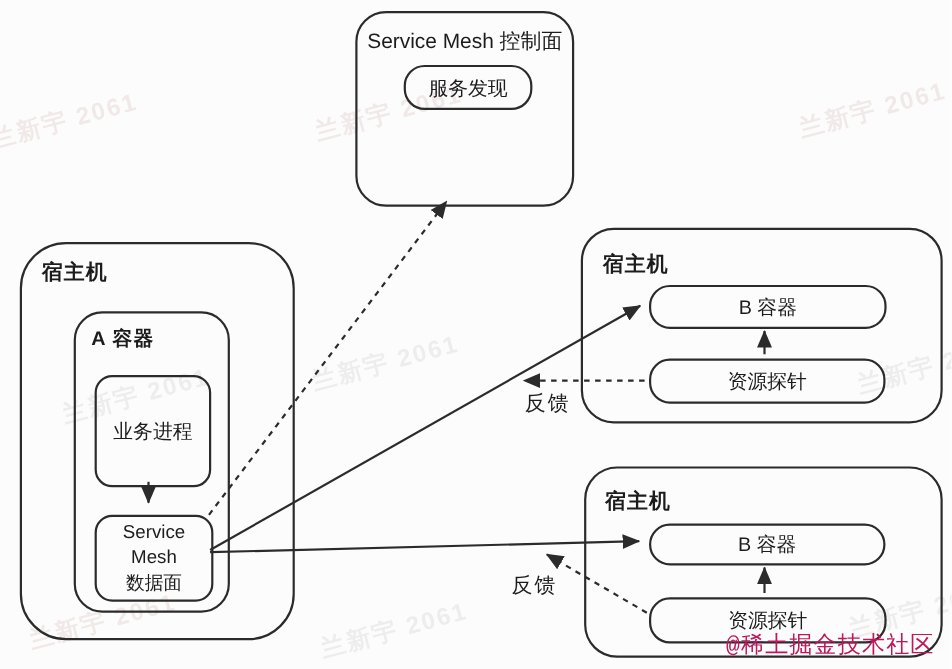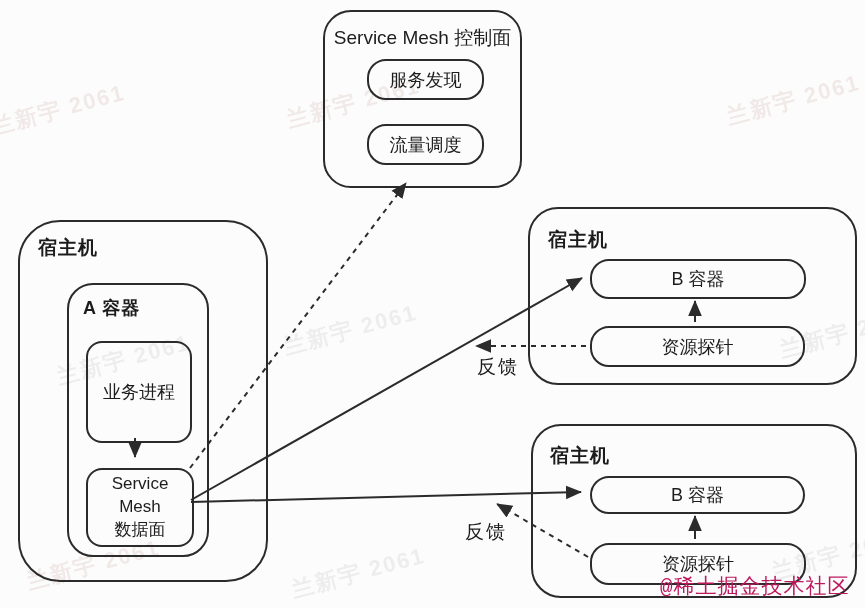--- a/index.html
+++ b/index.html
@@ -77,21 +77,20 @@
   <span class="watermark wm-gray" style="left:55px;top:345px;">兰新宇 2061</span>
   <span class="watermark wm-gray" style="left:282px;top:315px;">兰新宇 2061</span>
   <span class="watermark wm-gray" style="left:778px;top:318px;">兰新宇 2061</span>
   <span class="watermark" style="left:25px;top:550px;">兰新宇 2061</span>
   <span class="watermark wm-gray" style="left:290px;top:558px;">兰新宇 2061</span>
   <span class="watermark wm-gray" style="left:770px;top:540px;">兰新宇 2061</span>
 
   <div class="box host" style="left:308px;top:10px;width:199px;height:178px;border-radius:28px;margin-left:15px;">
     <div class="cp-title">Service Mesh 控制面</div>
     <div class="box node node-sm" style="left:42px;top:47px;width:117px;height:41px;">服务发现</div>
-    <div class="box node node-sm" style="left:42px;top:112px;width:117px;height:41px;">流量调度</div>
   </div>
 
   <div class="box host" style="left:18px;top:220px;width:250px;height:362px;">
     <span class="host-label" style="left:18px;top:13px;">宿主机</span>
     <div class="box inner-container" style="left:47px;top:61px;width:142px;height:274px;">
       <span class="host-label" style="left:14px;top:11px;font-size:18px;">A 容器</span>
       <div class="box node pre-line" style="left:17px;top:183px;width:108px;height:79px;font-size:17px;">Service
 Mesh
 数据面</div>
       <div class="box node" style="left:17px;top:56px;width:106px;height:102px;">业务进程</div>

